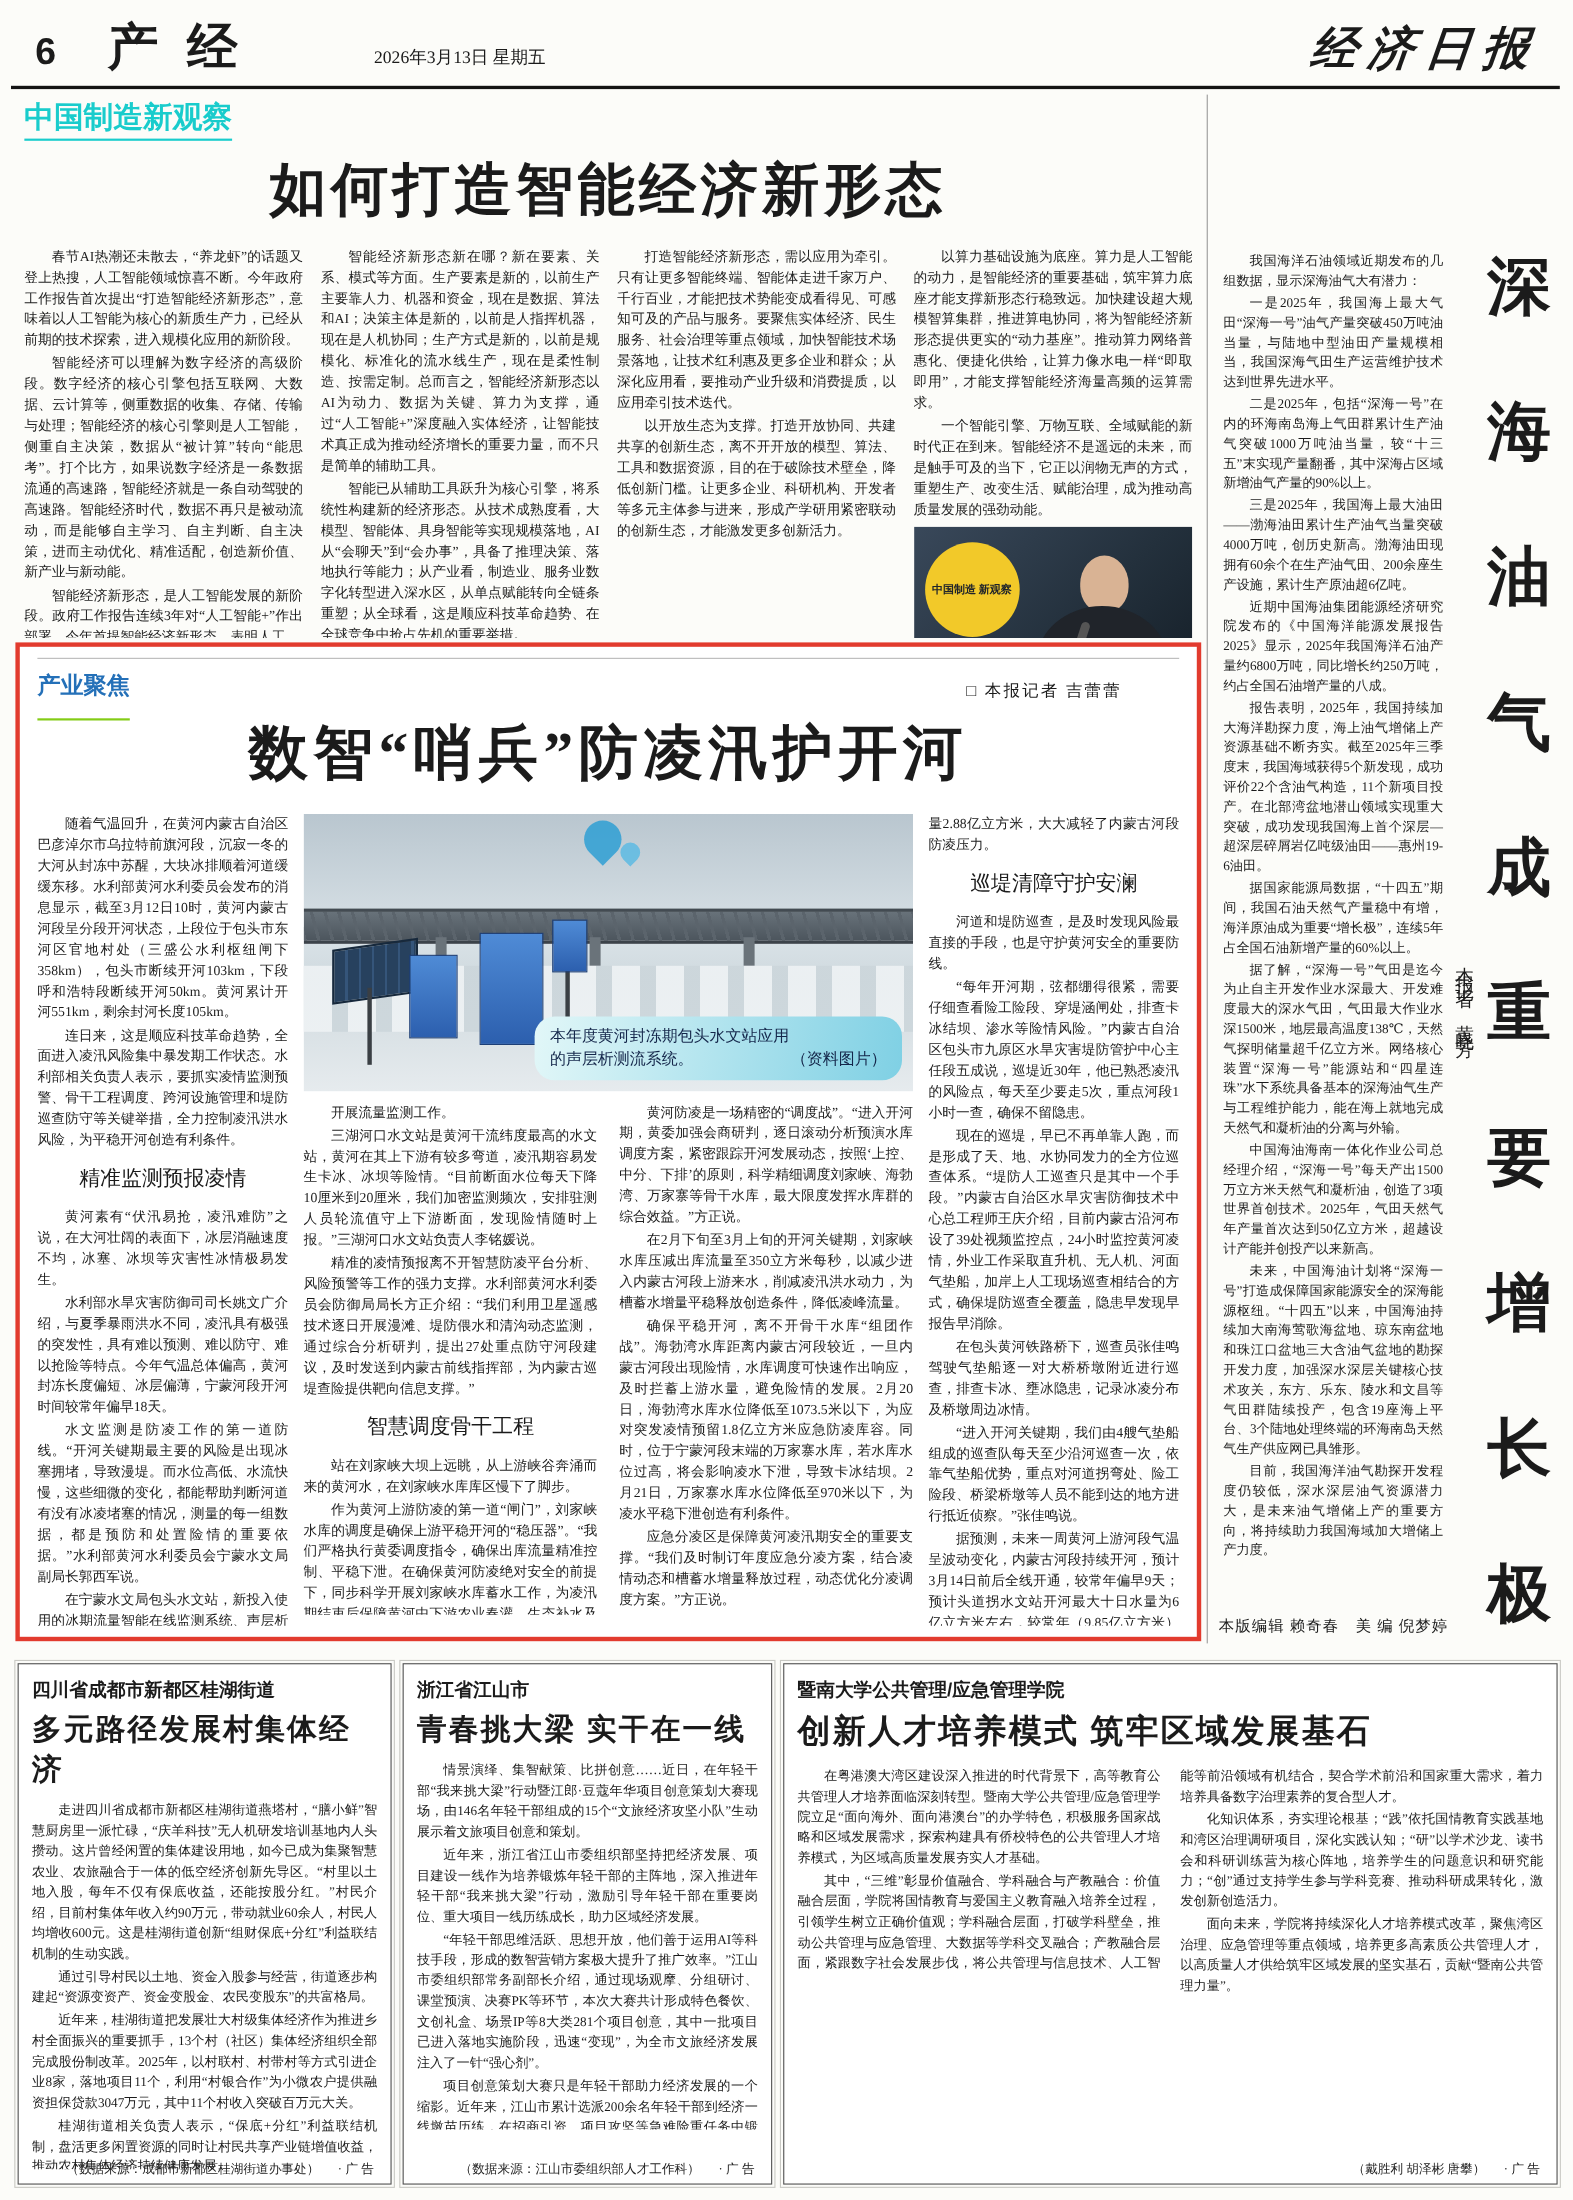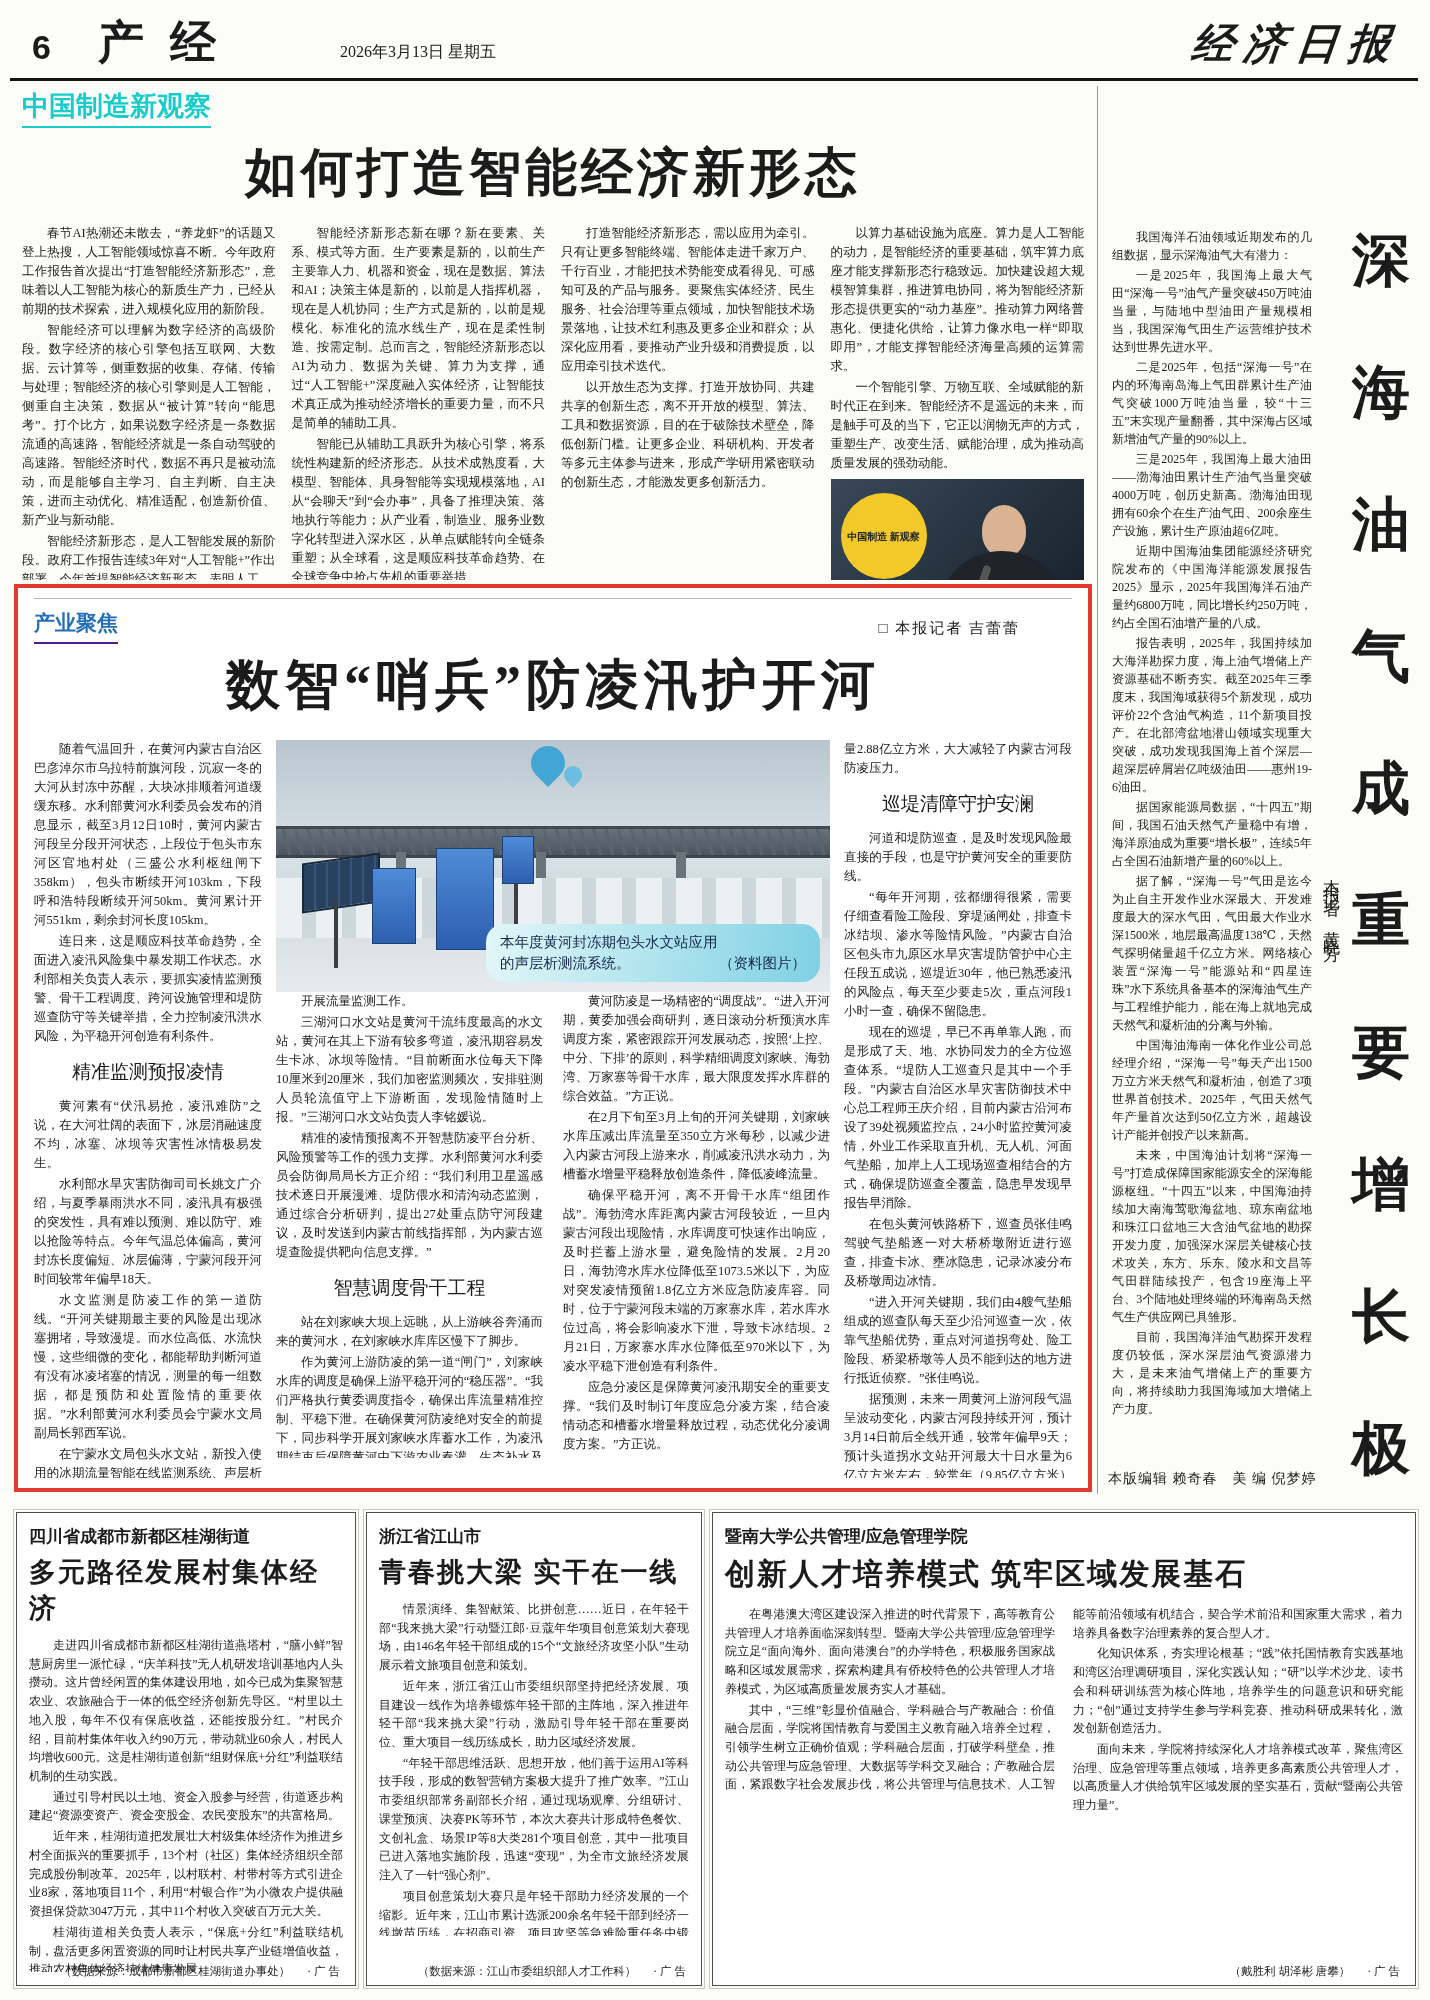--- a/index.html
+++ b/index.html
@@ -33,21 +33,21 @@
   .photo1 .head{position:absolute;right:58px;top:26px;width:44px;height:52px;border-radius:50% 50% 46% 46%;background:#d9b394;}
   .photo1 .body{position:absolute;right:22px;top:72px;width:120px;height:104px;border-radius:50% 50% 0 0;background:#20242a;}
   .photo1 .mic{position:absolute;right:96px;top:86px;width:8px;height:26px;background:#555;border-radius:4px;transform:rotate(18deg);}
 
   
   #focus{position:absolute;left:14px;top:584px;width:1078px;height:908px;border:4px solid #e23b2e;
          background:#fff;box-sizing:border-box;padding:8px 16px 10px 16px;overflow:hidden;}
   .fa-topline{height:1px;background:#b8b8b8;margin:2px 0 10px 0;}
   .fa-headrow{position:relative;height:36px;}
   .fa-tag{display:inline-block;color:#2470b8;font-size:21px;font-weight:bold;
-          border-bottom:2px solid #4c1d95;padding-bottom:5px;font-family:"Liberation Sans",sans-serif;}
+          border-bottom:2px solid #84cc16;padding-bottom:16px;font-family:"Liberation Sans",sans-serif;}
   .fa-byline{position:absolute;right:52px;top:10px;font-size:15px;letter-spacing:2px;}
   .fa-headline{font-size:54px;font-weight:bold;text-align:center;letter-spacing:5px;margin:4px 0 18px 0;}
   .fa-cols{display:flex;gap:14px;height:738px;overflow:hidden;font-size:12.5px;line-height:1.52;}
   .fa-col1{width:228px;flex:none;overflow:hidden;}
   .fa-mid{flex:1;overflow:hidden;}
   .fa-col5{width:228px;flex:none;overflow:hidden;}
   .subhead{font-family:"Liberation Sans",sans-serif;font-weight:normal;font-size:19px;
            text-align:center;margin:12px 0 10px 0;}
   
   .fa-photo{position:relative;height:252px;background:linear-gradient(#b9c6cf 0%,#d9e2e7 45%,#cfd9de 60%,#e6ebee 100%);overflow:hidden;}
@@ -62,21 +62,21 @@
   .fa-ice{position:absolute;left:0;right:0;top:138px;height:60px;background:
      repeating-linear-gradient(90deg,#eef2f4 0 26px,#ccd6db 26px 40px);opacity:.9;}
   .fa-panel{position:absolute;left:26px;top:118px;width:74px;height:46px;background:
      repeating-linear-gradient(90deg,#27415e 0 10px,#35557a 10px 12px);transform:skewY(-8deg);border:2px solid #17293c;}
   .fa-pole{position:absolute;width:4px;background:#3a3f44;}
   .fa-box{position:absolute;background:linear-gradient(#4f8bd6,#2c5fae);border:1px solid #1d3f77;}
   .fa-caption{position:absolute;right:10px;bottom:10px;width:306px;
       background:linear-gradient(100deg,#e2f7f8 0%,#9adcEC 70%,#7fd0e4 100%);
       background:linear-gradient(100deg,#e2f7f8,#7fd0e4);
       border-radius:18px;padding:8px 14px;font-size:14.5px;line-height:1.45;color:#14264a;}
-  .fa-midcols{display:flex;gap:20px;height:466px;overflow:hidden;}
+  .fa-midcols{display:flex;gap:20px;margin-top:10px;height:466px;overflow:hidden;}
   .fa-midcols .mcol{flex:1;overflow:hidden;}
 
   
   #divider{position:absolute;left:1097px;top:86px;width:1px;height:1408px;background:#9a9a9a;}
   #right-text{position:absolute;left:1112px;top:228px;width:200px;height:1232px;overflow:hidden;
               font-size:12px;line-height:1.5;}
   #right-byline{position:absolute;left:1320px;top:866px;writing-mode:vertical-rl;
                 font-size:17px;letter-spacing:7px;}
   #right-headline{position:absolute;left:1340px;top:222px;width:82px;height:1266px;display:flex;
                   flex-direction:column;justify-content:space-between;align-items:center;

